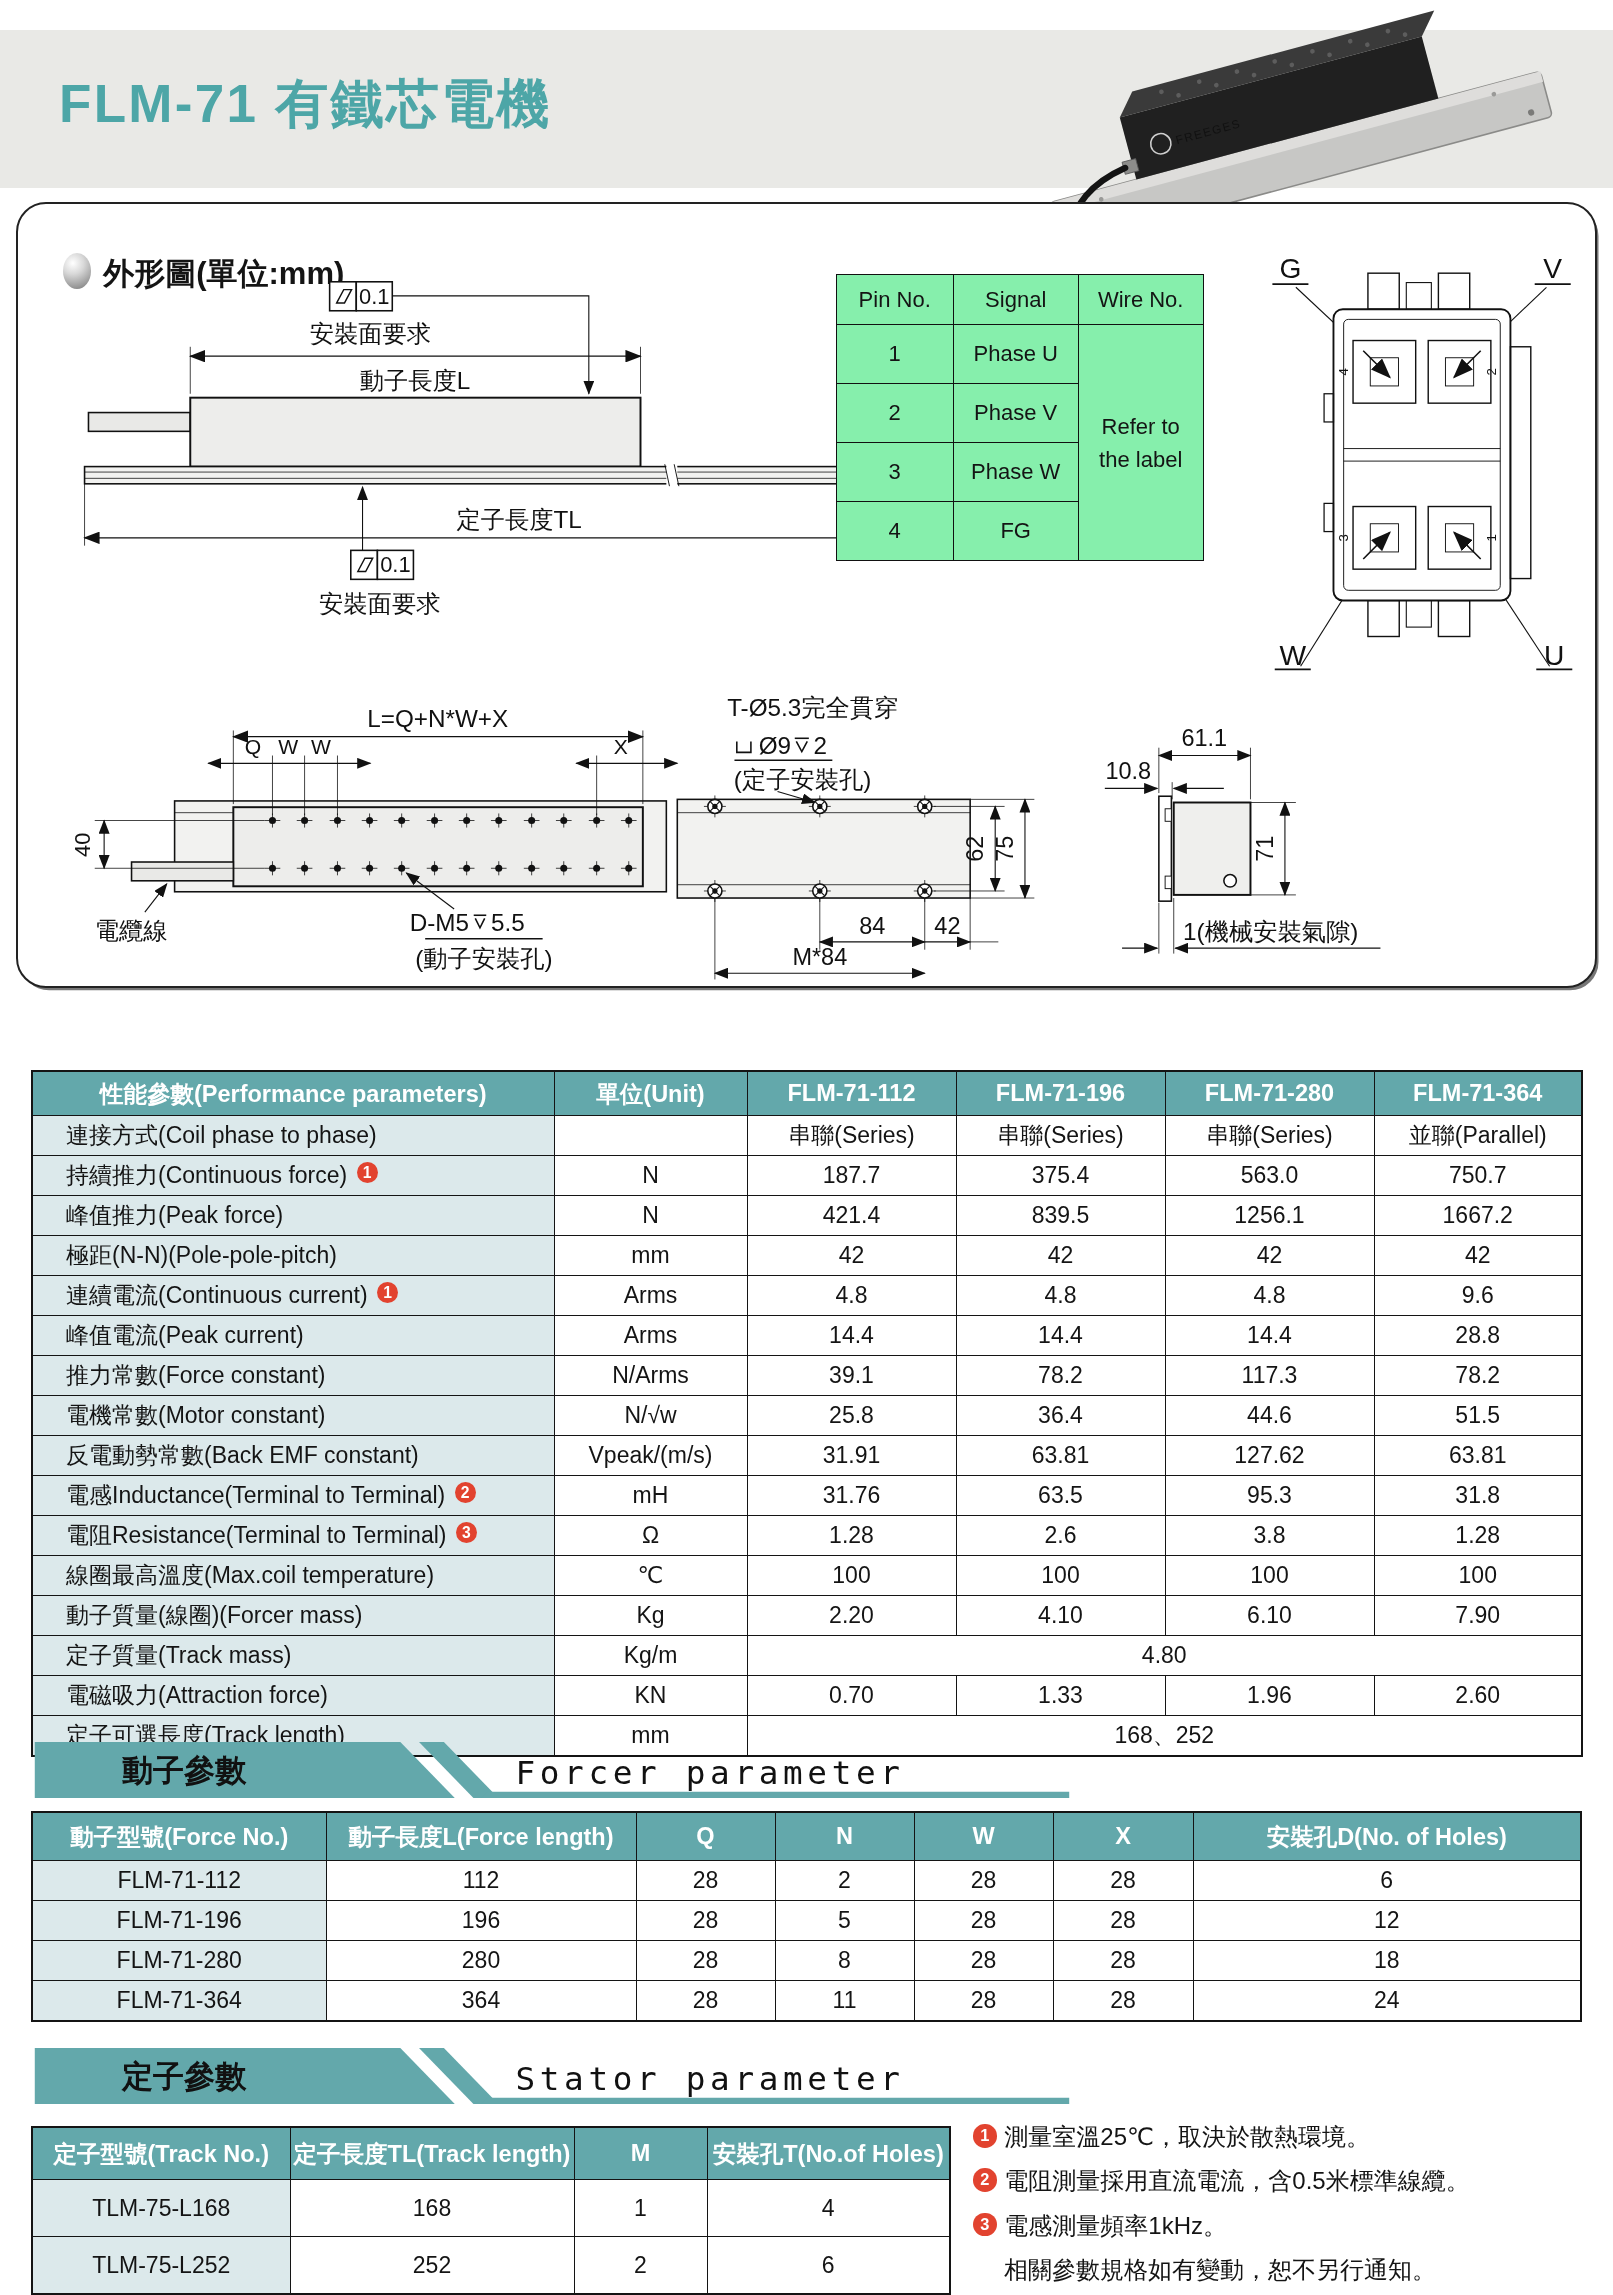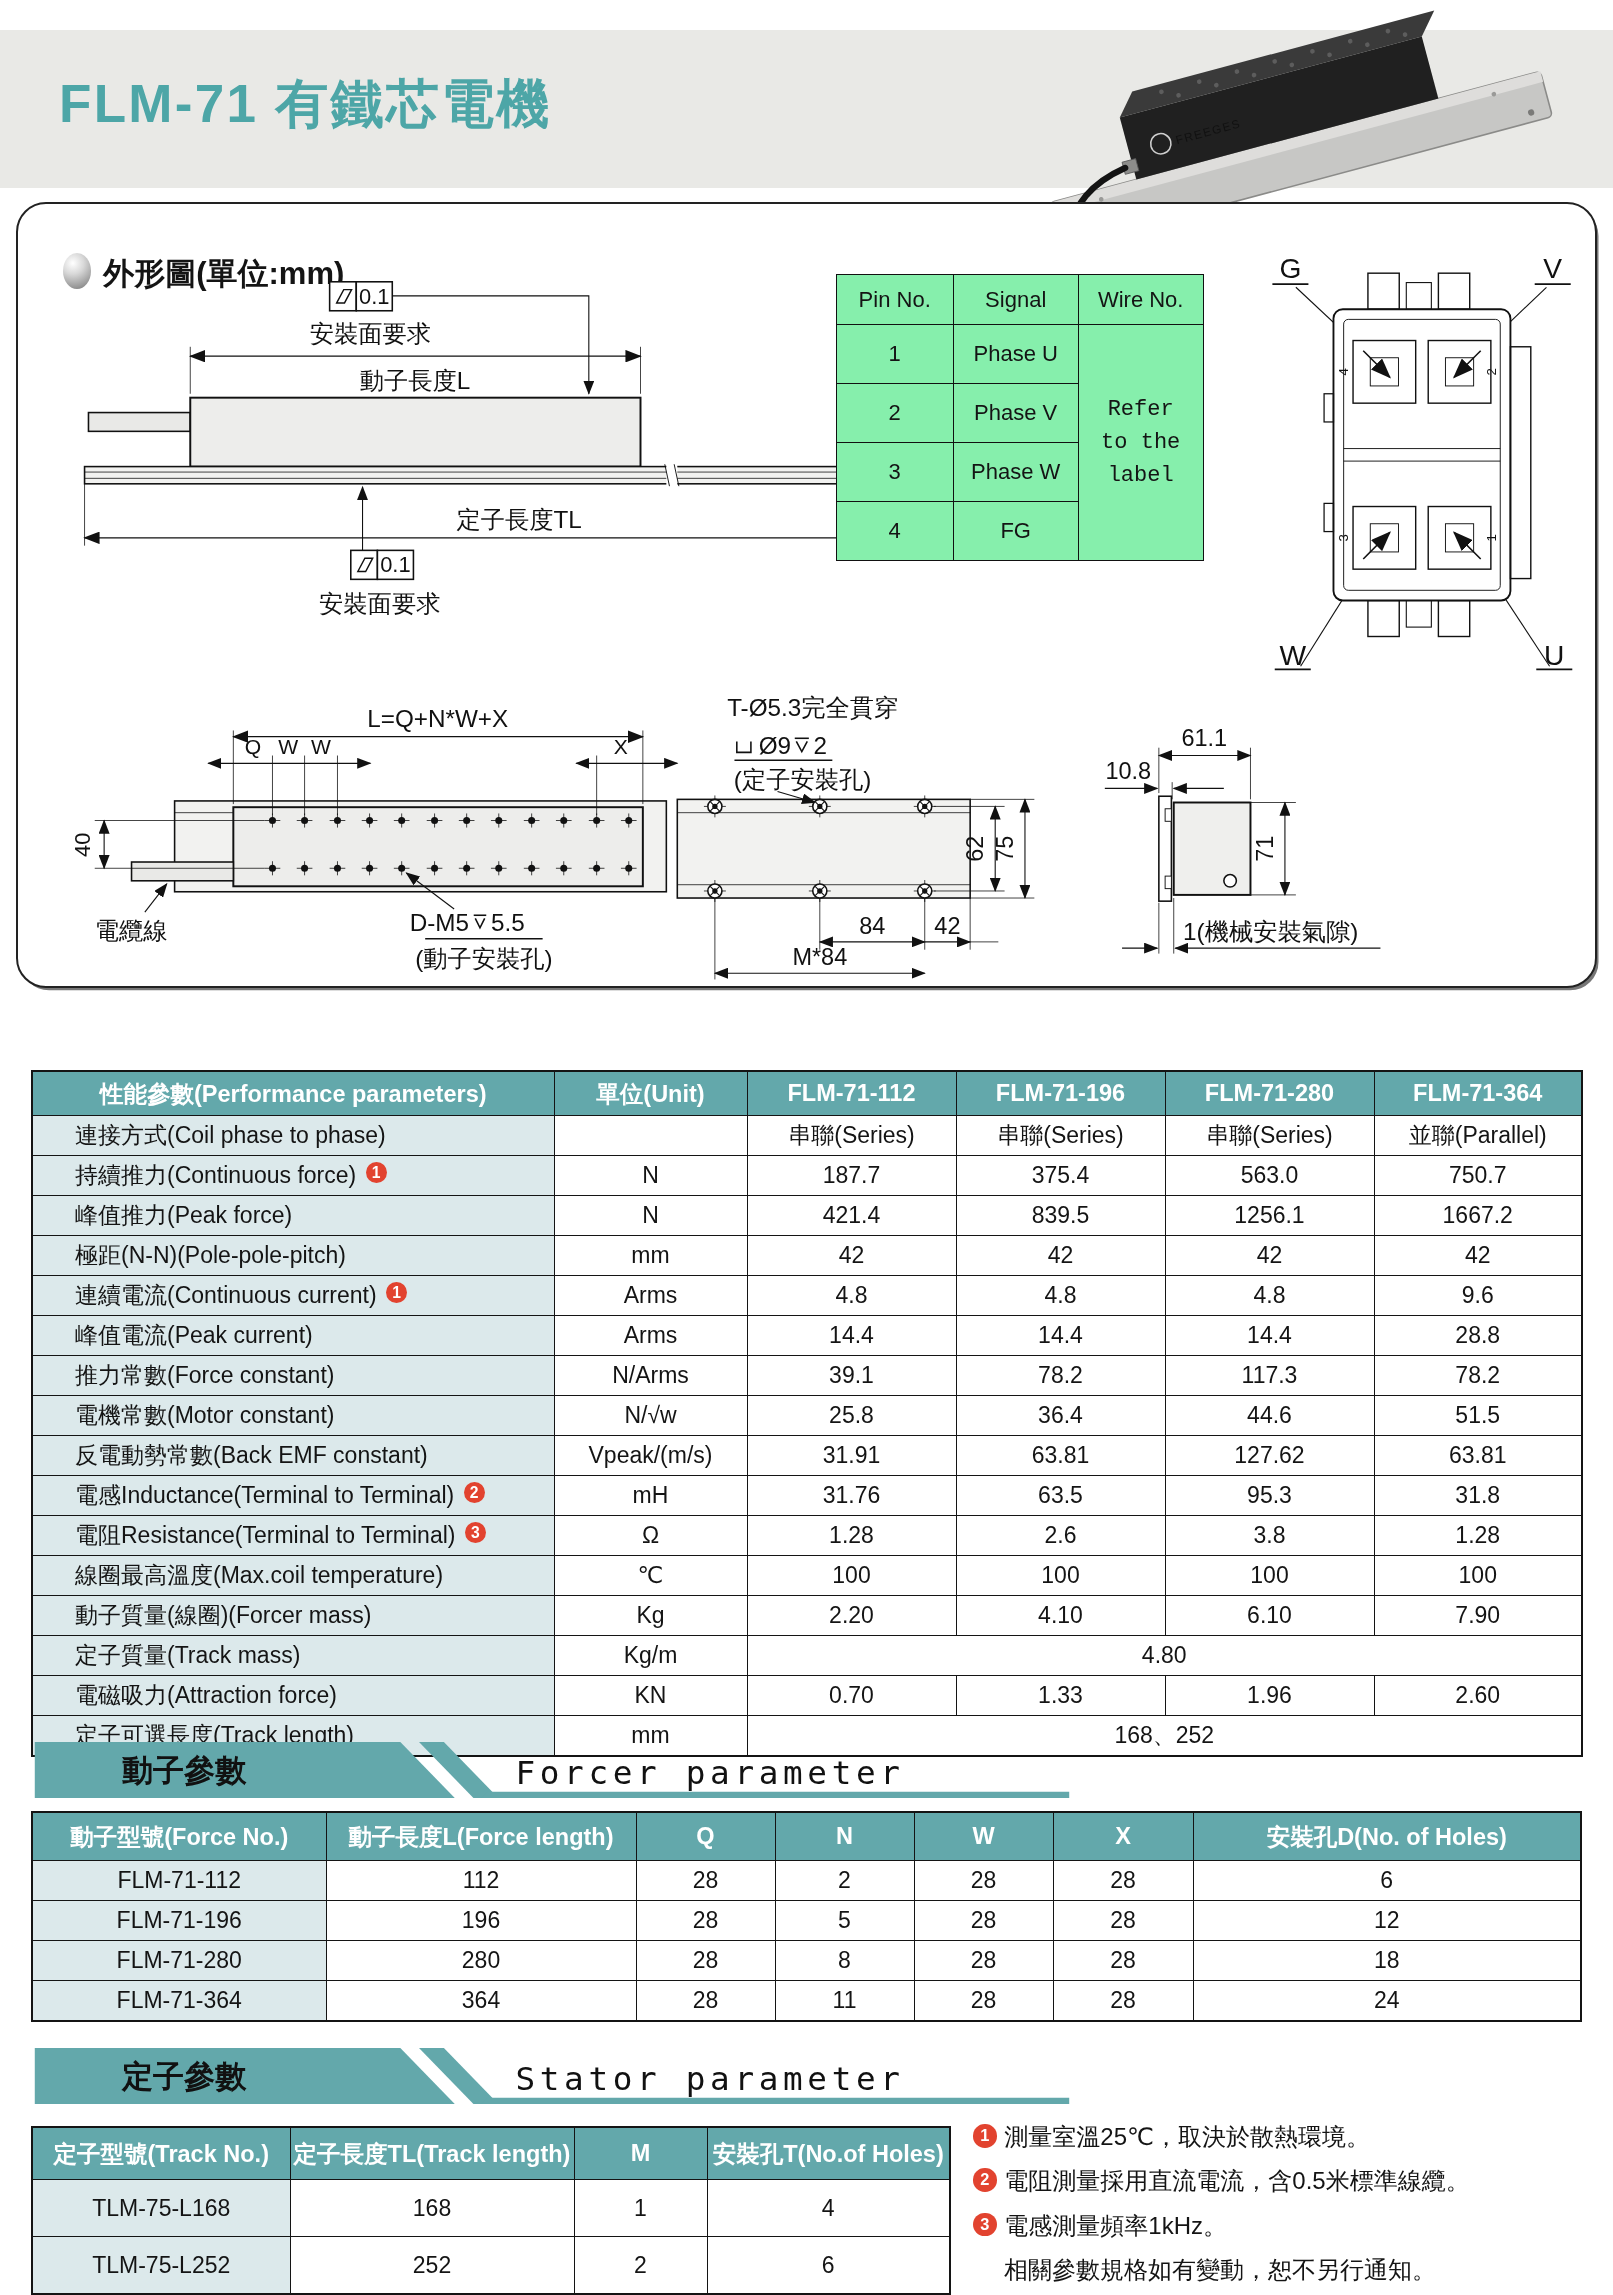--- a/index.html
+++ b/index.html
@@ -17,32 +17,32 @@
   .sphere{width:28px;height:36px;border-radius:50%;
           background:radial-gradient(circle at 35% 28%,#ffffff 0%,#d8d8d8 35%,#9a9a9a 75%,#6f6f6f 100%);}
   .panel-title .t{font-size:31px;font-weight:bold;}
   .draw-svg{position:absolute;left:0;top:0;width:1577px;height:782px;}
   
   .pintable{position:absolute;left:818px;top:70px;border-collapse:collapse;background:#86efac;}
   .pintable th,.pintable td{border:1.6px solid #111;font-weight:400;font-size:22px;text-align:center;}
   .pintable th{width:114px;height:47px;}
   .pintable th:nth-child(2),.pintable th:nth-child(3){width:122px;}
   .pintable td{height:56px;}
-  .pintable .wire{line-height:1.5;padding:0 11px;font-family:Liberation Mono, monospace;}
+  .pintable .wire{line-height:1.5;padding:0 11px;}
   
   table.dt{border-collapse:collapse;position:absolute;table-layout:fixed;}
   table.dt th,table.dt td{border:1.6px solid #141414;text-align:center;vertical-align:middle;}
   table.dt th{background:#63a8ab;color:#fff;font-size:23.5px;font-weight:bold;}
   table.dt td{font-size:23px;background:#fff;}
   table.dt td.name{background:#dce9eb;}
   
   #perf{left:31px;top:1022px;width:1551px;border:2.3px solid #141414;margin-top:48px;}
   #perf th{height:41px;}
   #perf td{height:37px;}
-  #perf td.plabel{background:#dce9eb;text-align:left;padding-left:42px;font-size:23px;}
+  #perf td.plabel{background:#dce9eb;text-align:left;padding-left:33px;font-size:23px;}
   .badge{display:inline-block;width:21px;height:21px;border-radius:50%;background:#e2432f;color:#fff;
          font-size:15.7px;font-weight:bold;line-height:21px;text-align:center;margin-left:9.4px;
          vertical-align:4.7px;}
   
   .sec-banner{position:absolute;left:31px;width:1042px;height:56px;}
   
   #forcer{left:31px;top:1811px;width:1551px;border:2.3px solid #141414;}
   #forcer th{height:45px;}
   #forcer td{height:37px;}
   #stator{left:31px;top:2126px;width:918px;border:2.3px solid #141414;}

